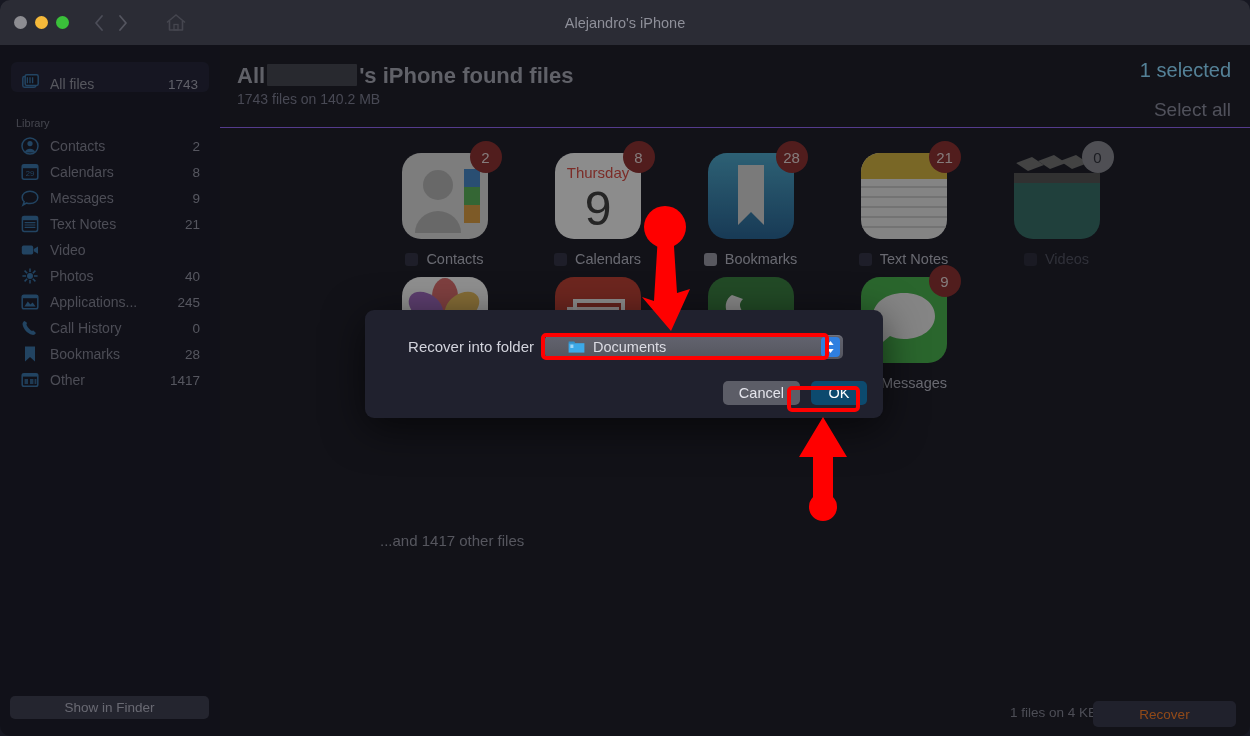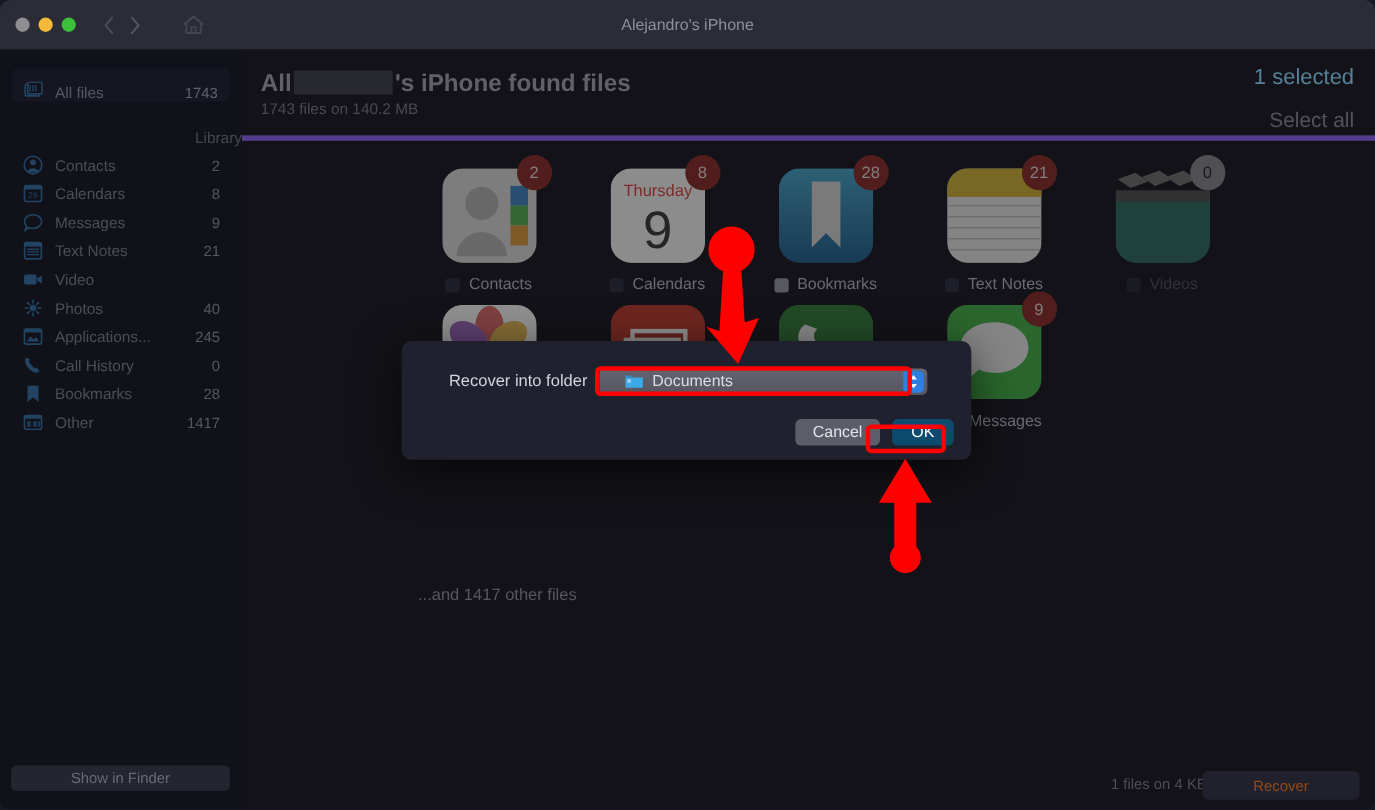--- a/index.html
+++ b/index.html
@@ -43,21 +43,21 @@
   }
   .allfiles{
     margin:17px 11px 0 11px; height:30px; border-radius:6px;
     background:#23243a;
     display:flex; align-items:flex-end; padding:0 11px;
     color:#8b8c99; font-size:14px;
   }
   .allfiles .lbl{ flex:1; margin-left:11px; }
   .allfiles .cnt{ font-size:13.5px; color:#9a9bab; }
   .sect-title{
-    margin:25px 0 4px 16px; color:#6f7080; font-size:14px;text-align:right;
+    margin:25px 0 4px 16px; color:#6f7080; font-size:11px;
   }
   .navitem{
     height:26px; display:flex; align-items:center;
     padding:0 20px 0 20px; color:#7a7b8c; font-size:14px;
   }
   .navitem .ico{ width:19px; display:flex; align-items:center; justify-content:center; }
   .navitem .lbl{ flex:1; margin-left:11px; white-space:nowrap; overflow:hidden; }
   .navitem .cnt{ font-size:13.5px; color:#8a8b9c; }
   .showfinder{
     position:absolute; left:10px; bottom:17px; width:199px; height:23px;
@@ -65,21 +65,21 @@
     display:flex; align-items:center; justify-content:center;
     color:#a8a9bb; font-size:13.5px;
   }
 
   
   .main{
     position:absolute; left:220px; top:45px; width:1030px; height:691px;
     background:#1c1d29;
     border-bottom-right-radius:10px;
   }
-  .main-head{ position:relative; height:83px; border-bottom:5px solid #8b5cf6; }
+  .main-head{ position:relative; height:83px; border-bottom:1px solid #8b5cf6; }
   .h-title{
     position:absolute; left:17px; top:16px;
     font-size:22px; font-weight:bold; color:#9b9caa;
     display:flex; align-items:baseline;
   }
   .redact{
     display:inline-block; width:90px; height:22px;
     background:#41424e; margin:0 2px; transform:translateY(3px);
     border-radius:1px;
   }

